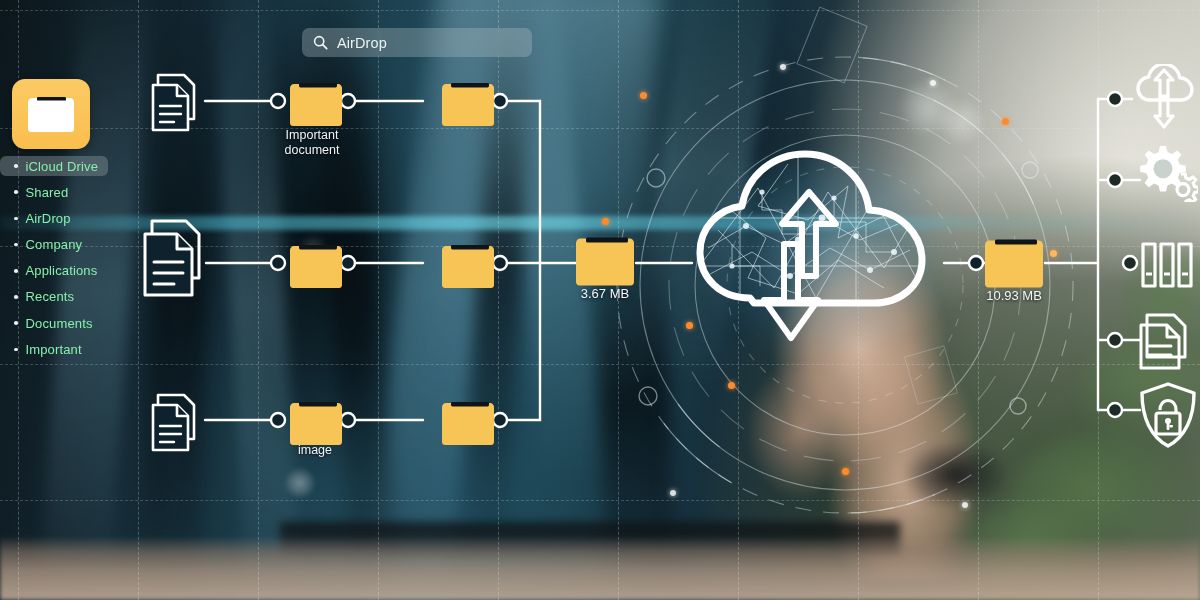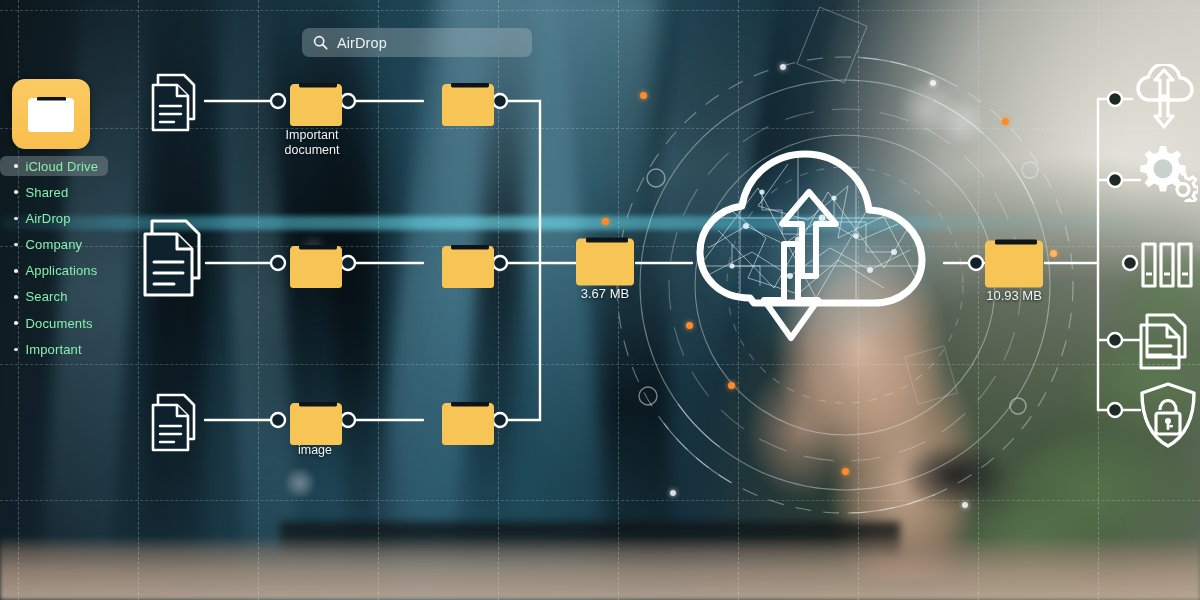--- a/index.html
+++ b/index.html
@@ -575,21 +575,21 @@
     <div class="sb-item">
       <span class="sb-bullet"></span>
       <span class="sb-label">Company</span>
     </div>
     <div class="sb-item">
       <span class="sb-bullet"></span>
       <span class="sb-label">Applications</span>
     </div>
     <div class="sb-item">
       <span class="sb-bullet"></span>
-      <span class="sb-label">Search</span>
+      <span class="sb-label">Recents</span>
     </div>
     <div class="sb-item">
       <span class="sb-bullet"></span>
       <span class="sb-label">Documents</span>
     </div>
     <div class="sb-item">
       <span class="sb-bullet"></span>
       <span class="sb-label">Important</span>
     </div>
   </div>

